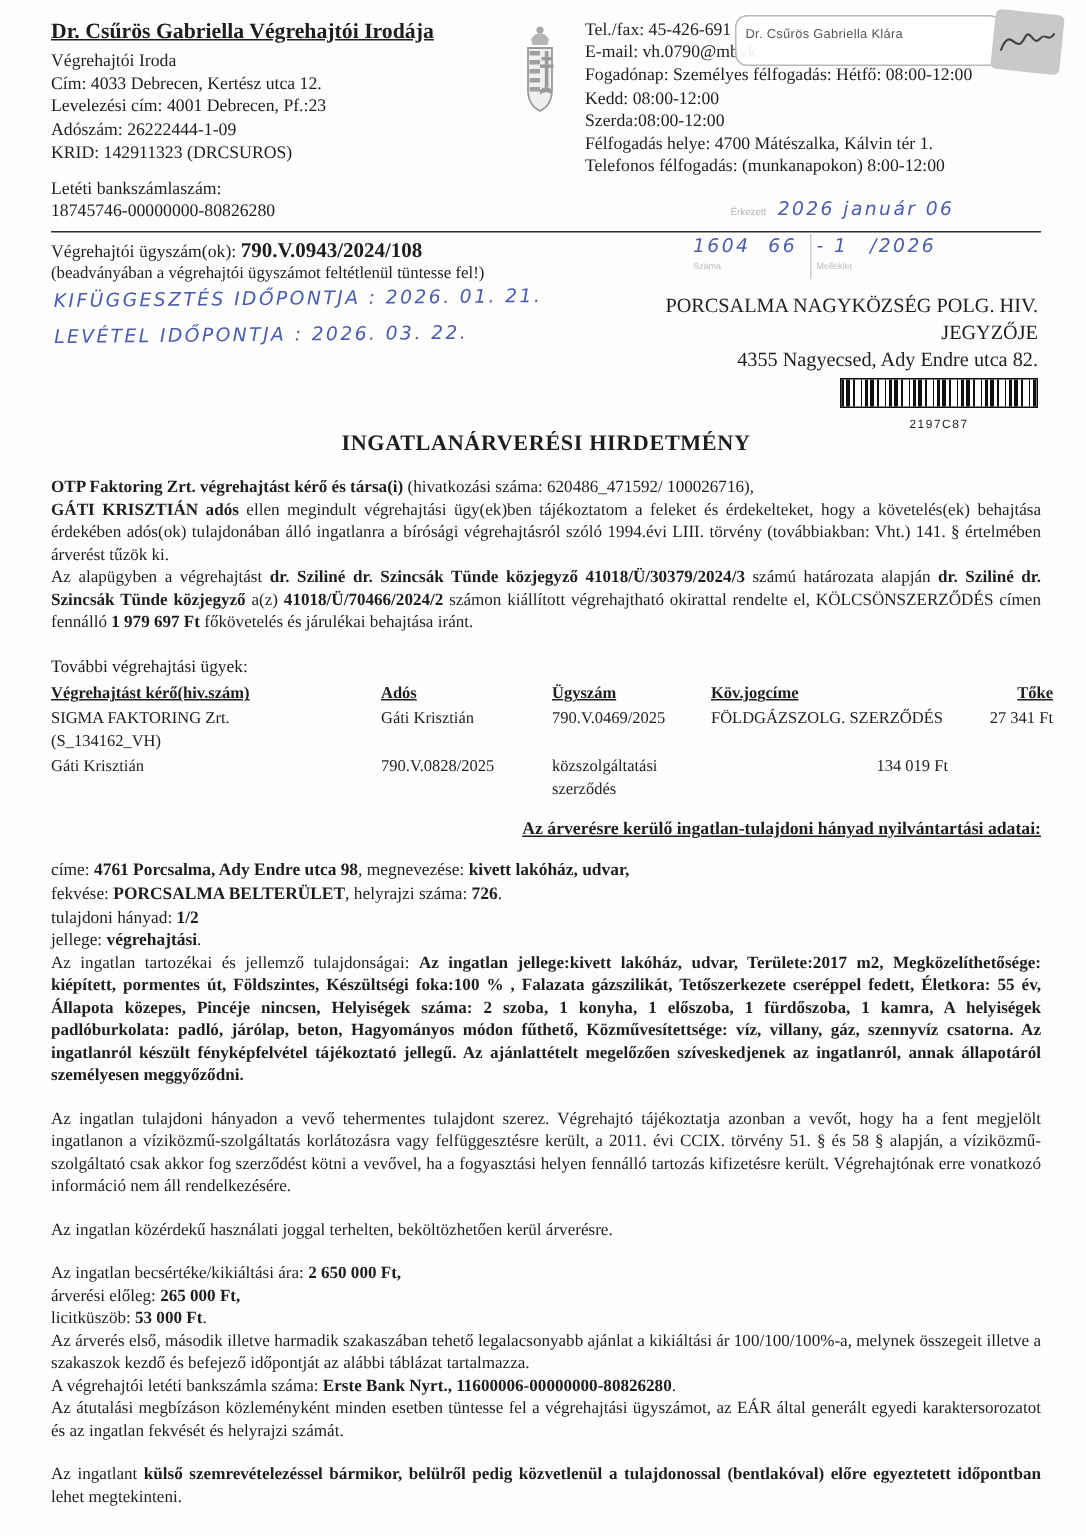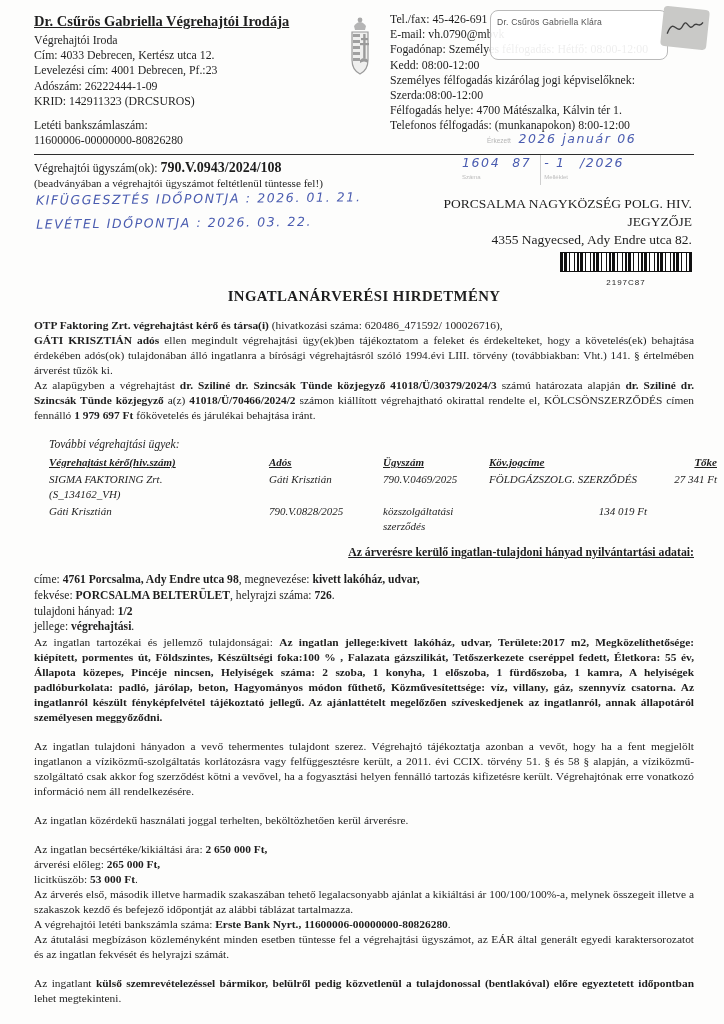--- a/index.html
+++ b/index.html
@@ -14,21 +14,21 @@
   
   .header { display:flex; position:relative; min-height:118px; }
   .office { width:300px; }
   .office-title { font-weight:bold; font-size:14.5px; line-height:18px; text-decoration:underline; margin-bottom:3px; }
   .office-line, .contact-line { font-size:11.8px; line-height:15.2px; }
   .deposit { margin-top:9px; }
   .emblem { width:52px; padding-top:4px; flex:0 0 52px; display:flex; justify-content:center; }
   .contact { flex:1; padding-left:4px; }
 
   .name-stamp {
-    position:absolute; left:456px; top:-2px; width:178px; height:50px;
+    position:absolute; left:456px; top:-2px; width:178px; height:34px;
     border:1px solid #b9b9b9; border-radius:8px; background:rgba(255,255,255,.92);
     font-family:"Liberation Sans", sans-serif; font-size:8.6px; color:#555;
     padding:4px 6px; letter-spacing:.2px;
   }
   .sign-box {
     position:absolute; right:-14px; top:-4px; width:46px; height:40px;
     background:#c9c9c7; border-radius:4px; transform:rotate(6deg);
     display:flex; align-items:center; justify-content:center;
   }
 
@@ -58,21 +58,21 @@
     background:repeating-linear-gradient(90deg,#111 0 2px,#fff 2px 3px,#111 3px 6px,#fff 6px 8px,#111 8px 9px,#fff 9px 13px,#111 13px 14px,#fff 14px 16px);
     border:1px solid #111;
   }
   .barcode-code { font-family:"Liberation Sans", sans-serif; font-size:8px; line-height:9px; letter-spacing:1px; }
 
   
   .doc-title { text-align:center; font-weight:bold; font-size:14.8px; letter-spacing:.4px; margin:8px 0 14px; }
   p.just { text-align:justify; margin-bottom:14px; }
 
   
-  .tbl { margin:14px 15px 4px; font-size:11px;font-style:italic; }
+  .tbl { margin:14px 0 4px; font-size:11px; }
   .tbl-caption { font-size:11.6px; margin-bottom:2px; }
   .tbl-grid { display:grid; grid-template-columns:218px 112px 104px 158px 68px; column-gap:2px; }
   .tbl-grid > div { padding:1px 0; }
   .th { font-weight:bold; text-decoration:underline; }
   .t-right { text-align:right; }
   .ref { display:block; }
 
   .sec-heading { text-align:right; font-weight:bold; text-decoration:underline; font-size:11.8px; margin:10px 0 12px; }
 
   .prop-line { font-size:11.6px; line-height:15.6px; }
@@ -87,21 +87,21 @@
 
     <div class="header">
       <div class="office">
         <div class="office-title">Dr. Csűrös Gabriella Végrehajtói Irodája</div>
         <div class="office-line">Végrehajtói Iroda</div>
         <div class="office-line">Cím: 4033 Debrecen, Kertész utca 12.</div>
         <div class="office-line">Levelezési cím: 4001 Debrecen, Pf.:23</div>
         <div class="office-line">Adószám: 26222444-1-09</div>
         <div class="office-line">KRID: 142911323 (DRCSUROS)</div>
         <div class="office-line deposit">Letéti bankszámlaszám:</div>
-        <div class="office-line">11600006-00000000-80826280</div>
+        <div class="office-line">18745746-00000000-80826280</div>
       </div>
 
       <div class="emblem">
         <svg width="40" height="62" viewBox="0 0 40 62" aria-hidden="true">
           <circle cx="20" cy="4" r="2.4" fill="#a9a9a9"></circle>
           <path d="M14 10 q6 -8 12 0 l-1 4 h-10 z" fill="#b5b5b5"></path>
           <path d="M12 16 h16 v28 q0 10 -8 14 q-8 -4 -8 -14 z" fill="#efefee" stroke="#9a9a9a" stroke-width="1.2"></path>
           <rect x="13" y="18" width="7" height="3" fill="#a0a0a0"></rect>
           <rect x="13" y="24" width="7" height="3" fill="#a0a0a0"></rect>
           <rect x="13" y="30" width="7" height="3" fill="#a0a0a0"></rect>
@@ -112,21 +112,20 @@
           <rect x="20" y="27" width="9" height="2.2" fill="#9a9a9a"></rect>
           <path d="M20 44 q4 -4 8 0 l0 3 q-4 -3 -8 0 z" fill="#9a9a9a"></path>
         </svg>
       </div>
 
       <div class="contact">
         <div class="contact-line">Tel./fax: 45-426-691</div>
         <div class="contact-line">E-mail: vh.0790@mbvk</div>
         <div class="contact-line">Fogadónap: Személyes félfogadás: Hétfő: 08:00-12:00</div>
         <div class="contact-line">Kedd: 08:00-12:00</div>
-        <div class="contact-line">Személyes félfogadás kizárólag jogi képviselőknek:</div>
         <div class="contact-line">Szerda:08:00-12:00</div>
         <div class="contact-line">Félfogadás helye: 4700 Mátészalka, Kálvin tér 1.</div>
         <div class="contact-line">Telefonos félfogadás: (munkanapokon) 8:00-12:00</div>
       </div>
 
       <div class="name-stamp">
         <span>Dr. Csűrös Gabriella Klára</span>
       </div>
 
       <div class="sign-box">
@@ -153,21 +152,21 @@
       <div class="received hand">
         <div class="r1">
           <span class="faint">Érkezett</span>
           <span>2026 január 06</span>
         </div>
         <div class="r2">
           <span class="cell">
             <span>1604</span>
             <span class="lbl">Száma</span>
           </span>
-          <span class="cell">87</span>
+          <span class="cell">66</span>
           <span class="cell bord">
             <span>- 1</span>
             <span class="lbl">Melléklet</span>
           </span>
           <span class="cell">/2026</span>
         </div>
       </div>
 
       <div class="addressee">
         <div>PORCSALMA NAGYKÖZSÉG POLG. HIV.</div>

